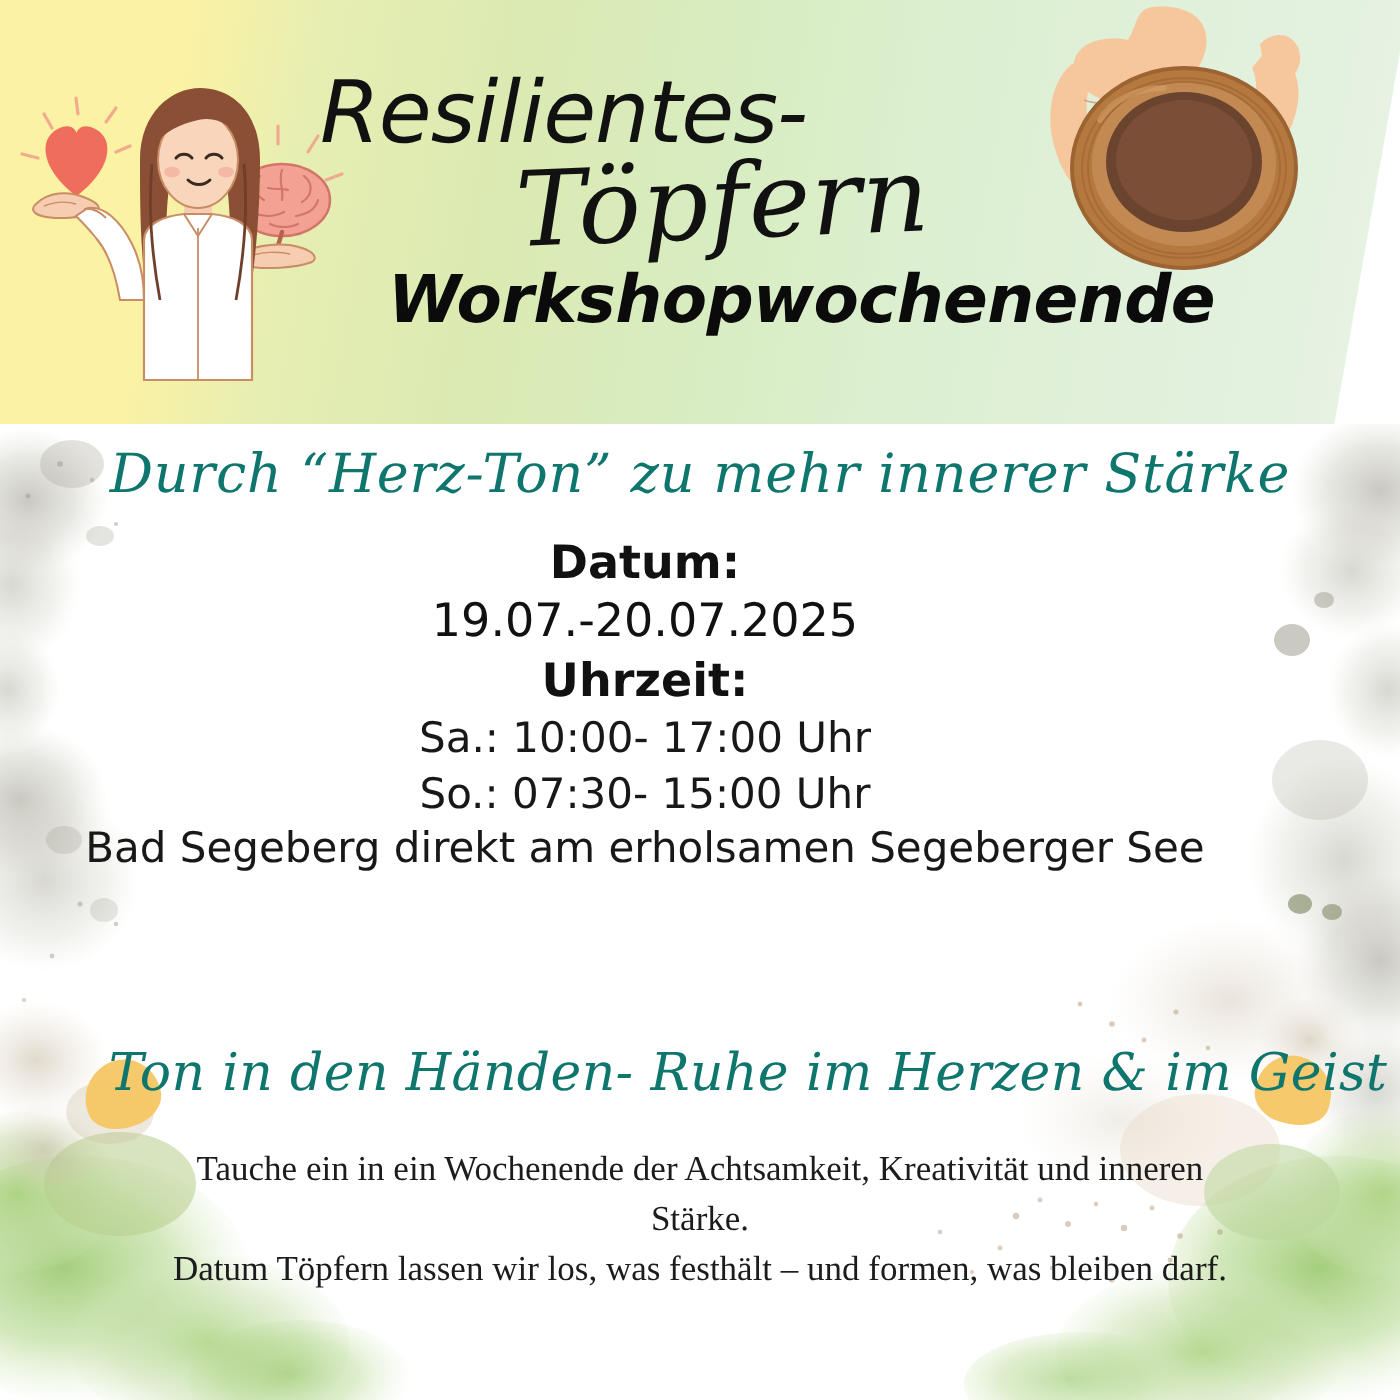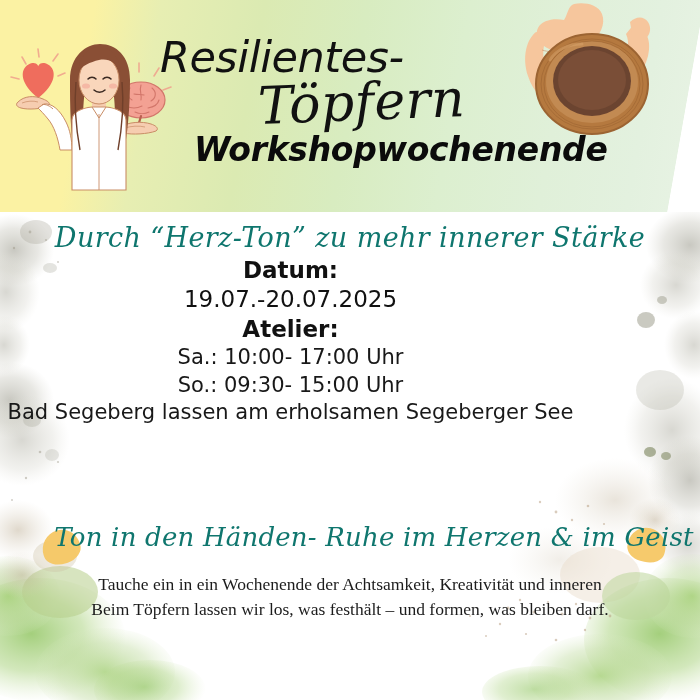--- a/index.html
+++ b/index.html
@@ -157,22 +157,23 @@
   .info-value-bold {
     font-family: "DejaVu Sans", sans-serif;
     font-weight: normal;
     font-size: 23px;
     color: #111111;
     line-height: 1.28;
   }
   #info-stack {
     position: absolute;
     left: 0;
-    top: 44px;
+    top: 56px;
     width: 581px;
+    padding-left: 32px;
   }
   #info-stack > div { margin: 0; padding: 0; }
 
   #tagline-bottom-wrap {
     position: absolute;
     left: 0;
     top: 310px;
     width: 700px;
     height: 44px;
   }
@@ -463,30 +464,31 @@
     </div>
   </div>
 
   <div id="body-content">
 
     <div id="tagline-top" class="tagline-script">Durch “Herz-Ton” zu mehr innerer Stärke</div>
 
     <div id="info-stack">
       <div class="info-label">Datum:</div>
       <div class="info-value-bold">19.07.-20.07.2025</div>
-      <div class="info-label">Atelier:</div>
+      <div class="info-label">Uhrzeit:</div>
       <div class="info-value">Sa.: 10:00- 17:00 Uhr</div>
-      <div class="info-value">So.: 09:30- 15:00 Uhr</div>
-      <div class="info-value">Bad Segeberg lassen am erholsamen Segeberger See</div>
+      <div class="info-value">So.: 07:30- 15:00 Uhr</div>
+      <div class="info-value">Bad Segeberg direkt am erholsamen Segeberger See</div>
     </div>
 
     <div id="tagline-bottom-wrap">
       <div class="leaf-accent" id="leaf-left"></div>
       <div class="leaf-accent" id="leaf-right"></div>
       <div id="tagline-bottom" class="tagline-script">Ton in den Händen- Ruhe im Herzen &amp; im Geist</div>
     </div>
 
     <div id="description-block">
       <div class="desc-line">Tauche ein in ein Wochenende der Achtsamkeit, Kreativität und inneren</div>
-      <div class="desc-line">Beim Töpfern lassen wir los, was festhält – und formen, was bleiben darf.</div>
+      <div class="desc-line">Stärke.</div>
+      <div class="desc-line">Datum Töpfern lassen wir los, was festhält – und formen, was bleiben darf.</div>
     </div>
   </div>
 </div>
 
 </body></html>

